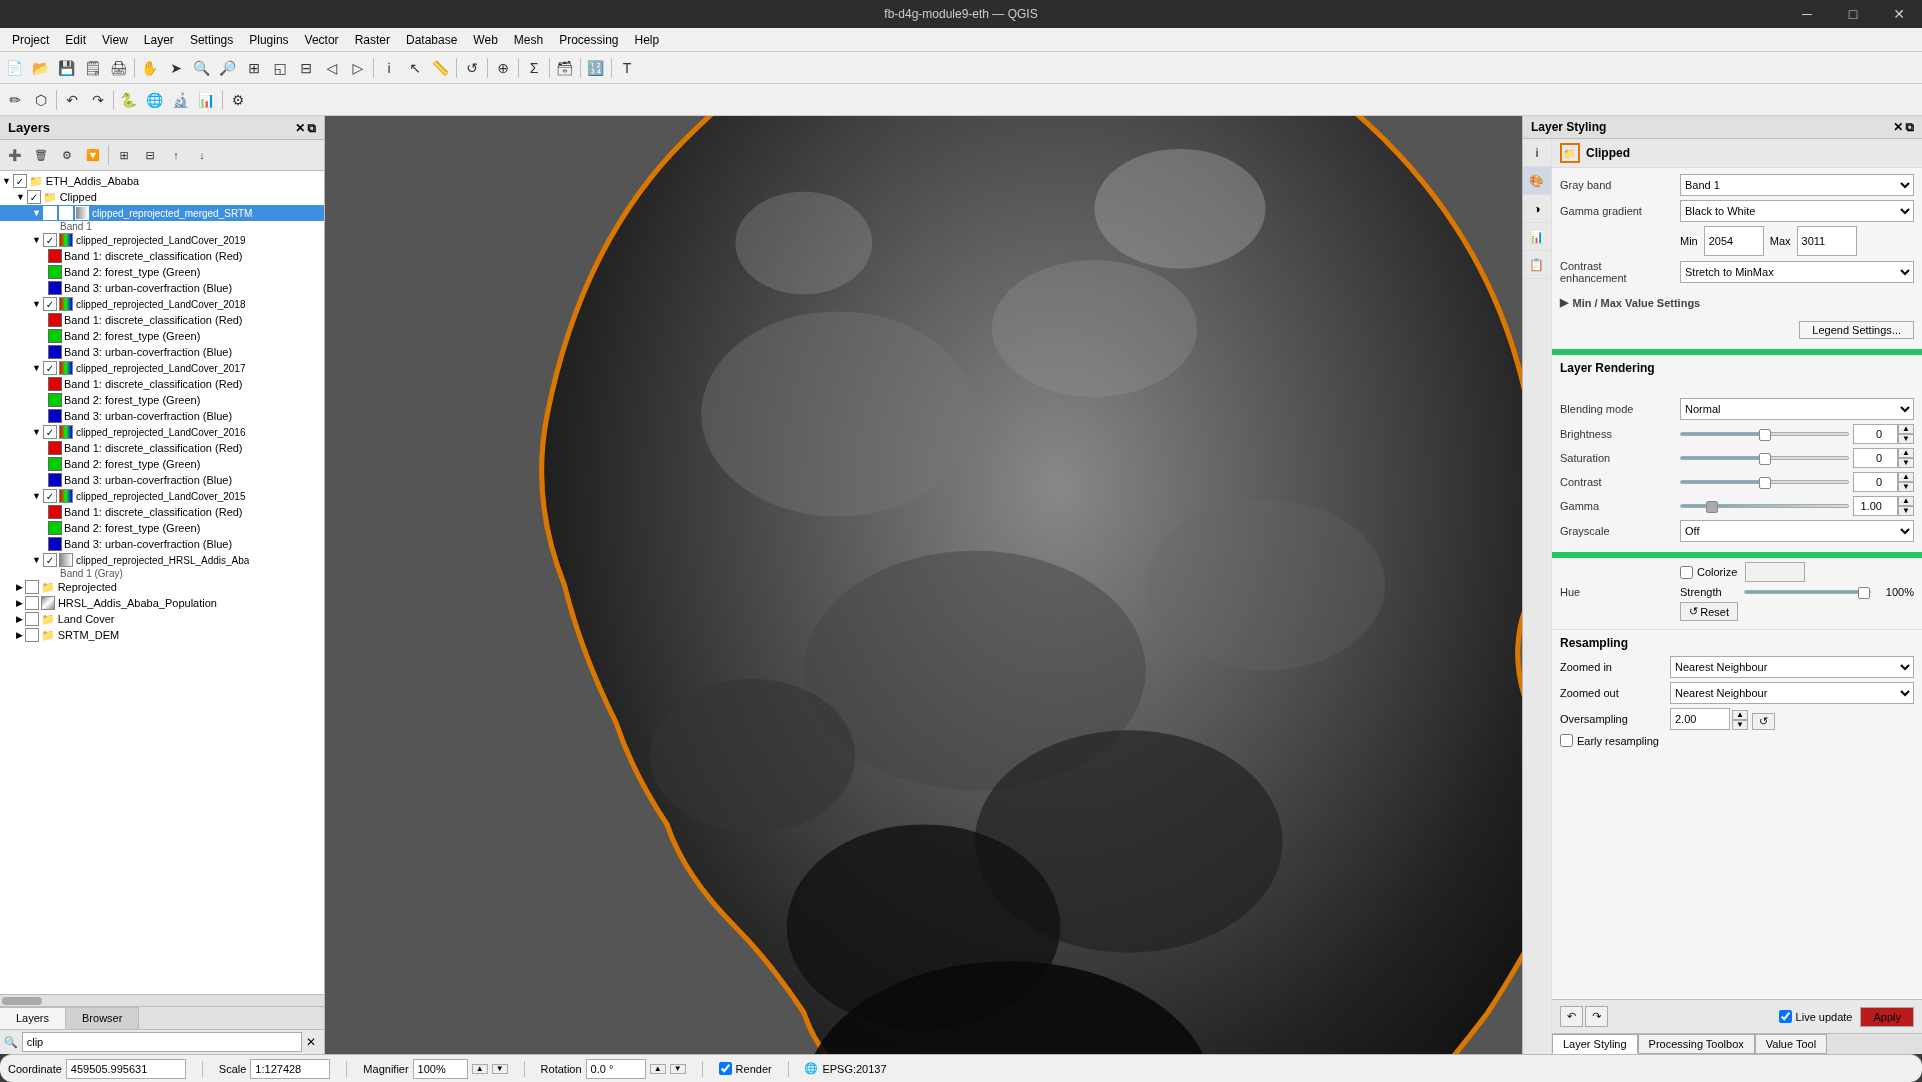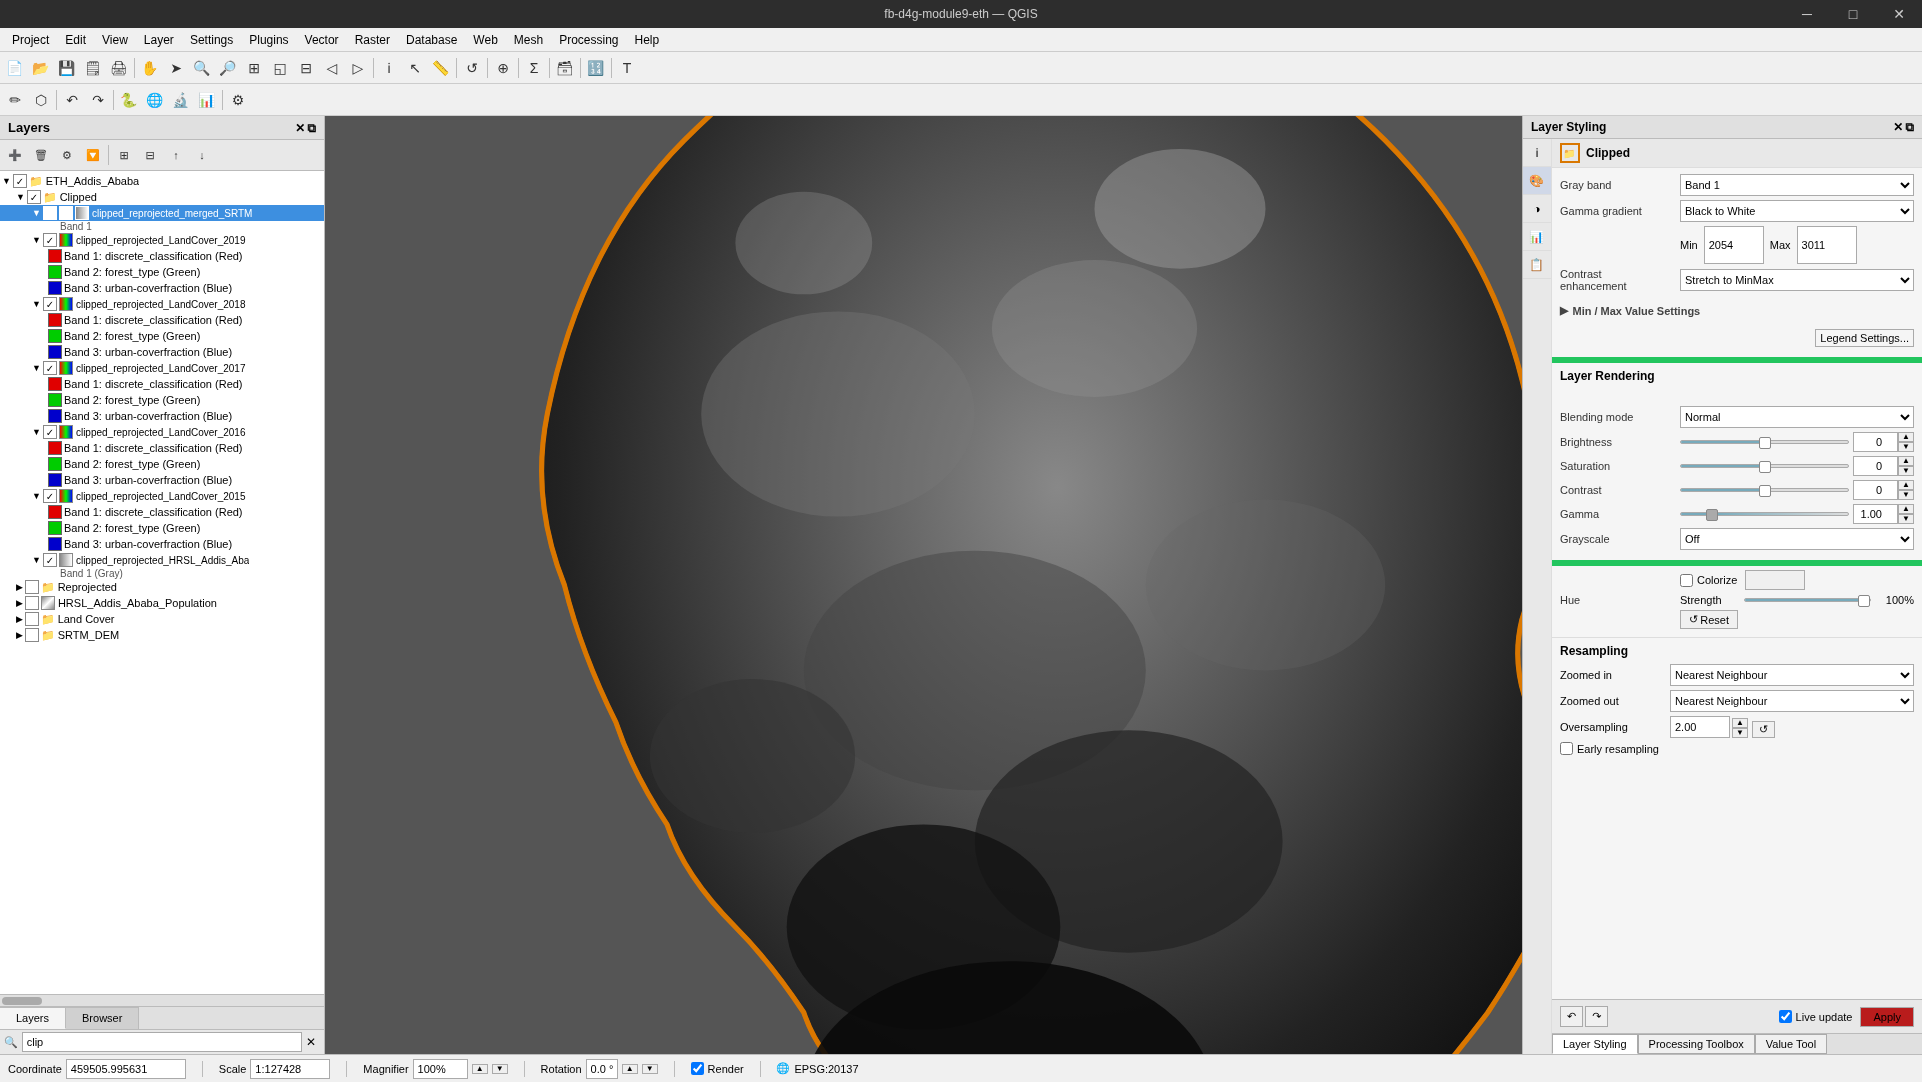--- a/index.html
+++ b/index.html
@@ -42,46 +42,46 @@
 
     
     #right-panel { width: 400px; background: #f5f5f5; border-left: 1px solid #bbb; display: flex; flex-direction: column; overflow-y: auto; }
     #styling-header { background: #e0e0e0; padding: 4px 8px; font-weight: bold; display: flex; align-items: center; justify-content: space-between; border-bottom: 1px solid #bbb; }
     .styling-section { padding: 6px 8px; border-bottom: 6px solid #22c55e; }
     .styling-row { display: flex; align-items: center; margin-bottom: 4px; }
     .styling-label { width: 120px; font-size: 11px; flex-shrink: 0; color: #333; }
     .styling-control { flex: 1; }
 
     select.styled-select { width: 100%; height: 22px; font-size: 11px; border: 1px solid #aaa; background: #fff; }
-    input.styled-input { width: 70px; height: 38px; font-size: 11px; border: 1px solid #aaa; padding: 0 4px; }
+    input.styled-input { width: 70px; height: 30px; font-size: 11px; border: 1px solid #aaa; padding: 0 4px; }
 
     .slider-container { display: flex; align-items: center; }
     .slider-track { flex: 1; height: 4px; background: #ddd; border: 1px solid #aaa; border-radius: 2px; margin-right: 4px; position: relative; }
     .slider-fill { height: 100%; background: #7ab; border-radius: 2px; }
     .slider-thumb { position: absolute; top: -4px; height: 12px; width: 12px; background: #fff; border: 1px solid #888; border-radius: 2px; }
 
     .section-title { font-weight: bold; font-size: 12px; margin-bottom: 23px; }
     .subsection-title { font-size: 11px; font-weight: bold; color: #444; margin: 4px 0; display: flex; align-items: center; gap: 4px; }
 
-    .legend-btn { font-size: 11px; padding: 2px 4px; border: 1px solid #aaa; background: #f5f5f5; cursor: pointer; margin-left: auto; }
+    .legend-btn { font-size: 11px; padding: 2px 12px; border: 1px solid #aaa; background: #f5f5f5; cursor: pointer; margin-left: auto; }
 
     .resampling-section { padding: 6px 8px; }
     .resampling-title { font-weight: bold; font-size: 12px; margin-bottom: 6px; }
     .resampling-row { display: flex; align-items: center; margin-bottom: 4px; }
     .resampling-label { width: 110px; font-size: 11px; }
     .resampling-control { flex: 1; }
 
     input[type="number"].oversampling-input { width: 60px; height: 22px; font-size: 11px; border: 1px solid #aaa; padding: 0 4px; }
 
     .checkbox-row { display: flex; align-items: center; gap: 4px; font-size: 11px; margin: 4px 0; }
     .bottom-tab { padding: 4px 16px; font-size: 11px; cursor: pointer; border-top: 1px solid #bbb; border-right: 1px solid #bbb; background: #d0d0d0; }
     .bottom-tab.active { background: #f5f5f5; border-bottom: 1px solid #f5f5f5; }
 
     
-    #statusbar { background: #f0f0f0; height: 28px; display: flex; align-items: center; padding: 0 8px; border-top: 1px solid #bbb; font-size: 11px; gap: 16px; }
+    #statusbar { background: #f0f0f0; height: 28px; display: flex; align-items: center; padding: 0 8px; border-top: 1px solid #bbb; font-size: 11px; gap: 16px; border-radius: 12px; }
     .status-item { display: flex; align-items: center; gap: 4px; }
     .status-sep { width: 1px; height: 16px; background: #bbb; }
 
     
     #search-box { display: flex; align-items: center; padding: 2px 4px; background: #e8e8e8; border-top: 1px solid #bbb; }
     #search-box input { flex: 1; height: 20px; font-size: 11px; border: 1px solid #aaa; padding: 0 4px; }
     #search-box .clear-btn { width: 18px; height: 18px; display: flex; align-items: center; justify-content: center; cursor: pointer; font-size: 12px; }
     .styling-bottom-tabs { display: flex; gap: 0; }
     .styling-btab { padding: 3px 10px; font-size: 11px; border: 1px solid #aaa; background: #f0f0f0; cursor: pointer; }
     .styling-btab.active { background: #fff; border-bottom-color: #fff; }
@@ -688,21 +688,21 @@
   <div class="status-sep"></div>
   <div class="status-item">
     <span>Magnifier</span>
     <input type="text" value="100%" style="width: 55px; height: 20px; font-size: 11px; border: 1px solid rgb(170, 170, 170); padding: 0px 4px;">
     <button style="width:16px;height:10px;font-size:8px;border:1px solid #aaa;padding:0;line-height:1;">▲</button>
     <button style="width:16px;height:10px;font-size:8px;border:1px solid #aaa;padding:0;line-height:1;">▼</button>
   </div>
   <div class="status-sep"></div>
   <div class="status-item">
     <span>Rotation</span>
-    <input type="text" value="0.0 °" style="width: 32px; height: 20px; font-size: 11px; border: 1px solid rgb(170, 170, 170); padding: 0px 4px;">
+    <input type="text" value="0.0 °" style="width: 60px; height: 20px; font-size: 11px; border: 1px solid rgb(170, 170, 170); padding: 0px 4px;">
     <button style="width:16px;height:10px;font-size:8px;border:1px solid #aaa;padding:0;line-height:1;">▲</button>
     <button style="width:16px;height:10px;font-size:8px;border:1px solid #aaa;padding:0;line-height:1;">▼</button>
   </div>
   <div class="status-sep"></div>
   <div class="status-item">
     <input type="checkbox" checked="" style="">
     <span>Render</span>
   </div>
   <div class="status-sep"></div>
   <div class="status-item" style="cursor:pointer;">

